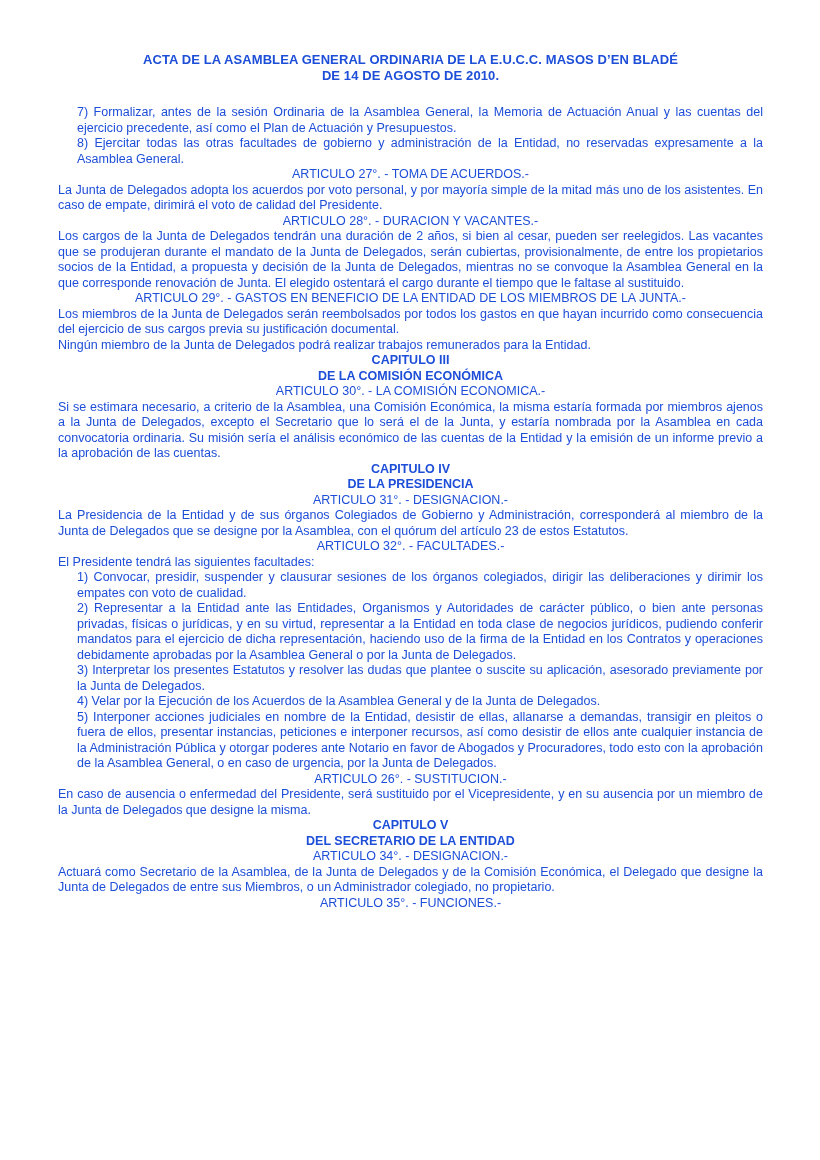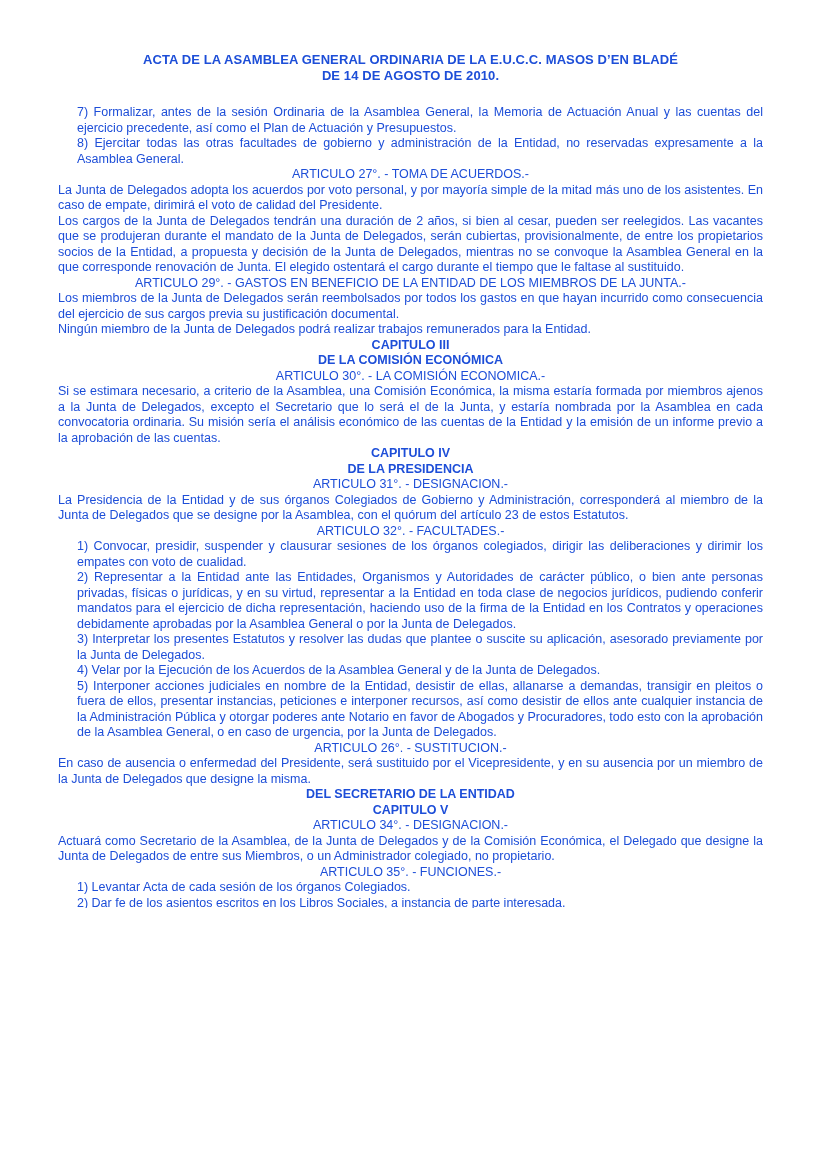--- a/index.html
+++ b/index.html
@@ -60,42 +60,44 @@
   <div class="doc-title">
     <div>ACTA DE LA ASAMBLEA GENERAL ORDINARIA DE LA E.U.C.C. MASOS D’EN BLADÉ</div>
     <div>DE 14 DE AGOSTO DE 2010.</div>
   </div>
 
   <div class="doc-body">
       <p class="para item">7) Formalizar, antes de la sesión Ordinaria de la Asamblea General, la Memoria de Actuación Anual y las cuentas del ejercicio precedente, así como el Plan de Actuación y Presupuestos.</p>
       <p class="para item">8) Ejercitar todas las otras facultades de gobierno y administración de la Entidad, no reservadas expresamente a la Asamblea General.</p>
       <p class="para article">ARTICULO 27°. - TOMA DE ACUERDOS.-</p>
       <p class="para body">La Junta de Delegados adopta los acuerdos por voto personal, y por mayoría simple de la mitad más uno de los asistentes. En caso de empate, dirimirá el voto de calidad del Presidente.</p>
+      <p class="para article">ARTICULO 28°. - DURACION Y VACANTES.-</p>
       <p class="para body">Los cargos de la Junta de Delegados tendrán una duración de 2 años, si bien al cesar, pueden ser reelegidos. Las vacantes que se produjeran durante el mandato de la Junta de Delegados, serán cubiertas, provisionalmente, de entre los propietarios socios de la Entidad, a propuesta y decisión de la Junta de Delegados, mientras no se convoque la Asamblea General en la que corresponde renovación de Junta. El elegido ostentará el cargo durante el tiempo que le faltase al sustituido.</p>
       <p class="para article">ARTICULO 29°. - GASTOS EN BENEFICIO DE LA ENTIDAD DE LOS MIEMBROS DE LA JUNTA.-</p>
       <p class="para body">Los miembros de la Junta de Delegados serán reembolsados por todos los gastos en que hayan incurrido como consecuencia del ejercicio de sus cargos previa su justificación documental.</p>
       <p class="para body">Ningún miembro de la Junta de Delegados podrá realizar trabajos remunerados para la Entidad.</p>
       <p class="para chapter">CAPITULO III</p>
       <p class="para chapter">DE LA COMISIÓN ECONÓMICA</p>
       <p class="para article">ARTICULO 30°. - LA COMISIÓN ECONOMICA.-</p>
       <p class="para body">Si se estimara necesario, a criterio de la Asamblea, una Comisión Económica, la misma estaría formada por miembros ajenos a la Junta de Delegados, excepto el Secretario que lo será el de la Junta, y estaría nombrada por la Asamblea en cada convocatoria ordinaria. Su misión sería el análisis económico de las cuentas de la Entidad y la emisión de un informe previo a la aprobación de las cuentas.</p>
       <p class="para chapter">CAPITULO IV</p>
       <p class="para chapter">DE LA PRESIDENCIA</p>
       <p class="para article">ARTICULO 31°. - DESIGNACION.-</p>
       <p class="para body">La Presidencia de la Entidad y de sus órganos Colegiados de Gobierno y Administración, corresponderá al miembro de la Junta de Delegados que se designe por la Asamblea, con el quórum del artículo 23 de estos Estatutos.</p>
       <p class="para article">ARTICULO 32°. - FACULTADES.-</p>
+      <p class="para body">El Presidente tendrá las siguientes facultades:</p>
       <p class="para item">1) Convocar, presidir, suspender y clausurar sesiones de los órganos colegiados, dirigir las deliberaciones y dirimir los empates con voto de cualidad.</p>
       <p class="para item">2) Representar a la Entidad ante las Entidades, Organismos y Autoridades de carácter público, o bien ante personas privadas, físicas o jurídicas, y en su virtud, representar a la Entidad en toda clase de negocios jurídicos, pudiendo conferir mandatos para el ejercicio de dicha representación, haciendo uso de la firma de la Entidad en los Contratos y operaciones debidamente aprobadas por la Asamblea General o por la Junta de Delegados.</p>
       <p class="para item">3) Interpretar los presentes Estatutos y resolver las dudas que plantee o suscite su aplicación, asesorado previamente por la Junta de Delegados.</p>
       <p class="para item">4) Velar por la Ejecución de los Acuerdos de la Asamblea General y de la Junta de Delegados.</p>
       <p class="para item">5) Interponer acciones judiciales en nombre de la Entidad, desistir de ellas, allanarse a demandas, transigir en pleitos o fuera de ellos, presentar instancias, peticiones e interponer recursos, así como desistir de ellos ante cualquier instancia de la Administración Pública y otorgar poderes ante Notario en favor de Abogados y Procuradores, todo esto con la aprobación de la Asamblea General, o en caso de urgencia, por la Junta de Delegados.</p>
       <p class="para article">ARTICULO 26°. - SUSTITUCION.-</p>
       <p class="para body">En caso de ausencia o enfermedad del Presidente, será sustituido por el Vicepresidente, y en su ausencia por un miembro de la Junta de Delegados que designe la misma.</p>
+      <p class="para chapter">CAPITULO V</p>
       <p class="para chapter">DEL SECRETARIO DE LA ENTIDAD</p>
-      <p class="para chapter">CAPITULO V</p>
       <p class="para article">ARTICULO 34°. - DESIGNACION.-</p>
       <p class="para body">Actuará como Secretario de la Asamblea, de la Junta de Delegados y de la Comisión Económica, el Delegado que designe la Junta de Delegados de entre sus Miembros, o un Administrador colegiado, no propietario.</p>
       <p class="para article">ARTICULO 35°. - FUNCIONES.-</p>
       <p class="para item">1) Levantar Acta de cada sesión de los órganos Colegiados.</p>
       <p class="para item">2) Dar fe de los asientos escritos en los Libros Sociales, a instancia de parte interesada.</p>
     </div>
 
   <div class="page-number">13</div>
 </div>
 

